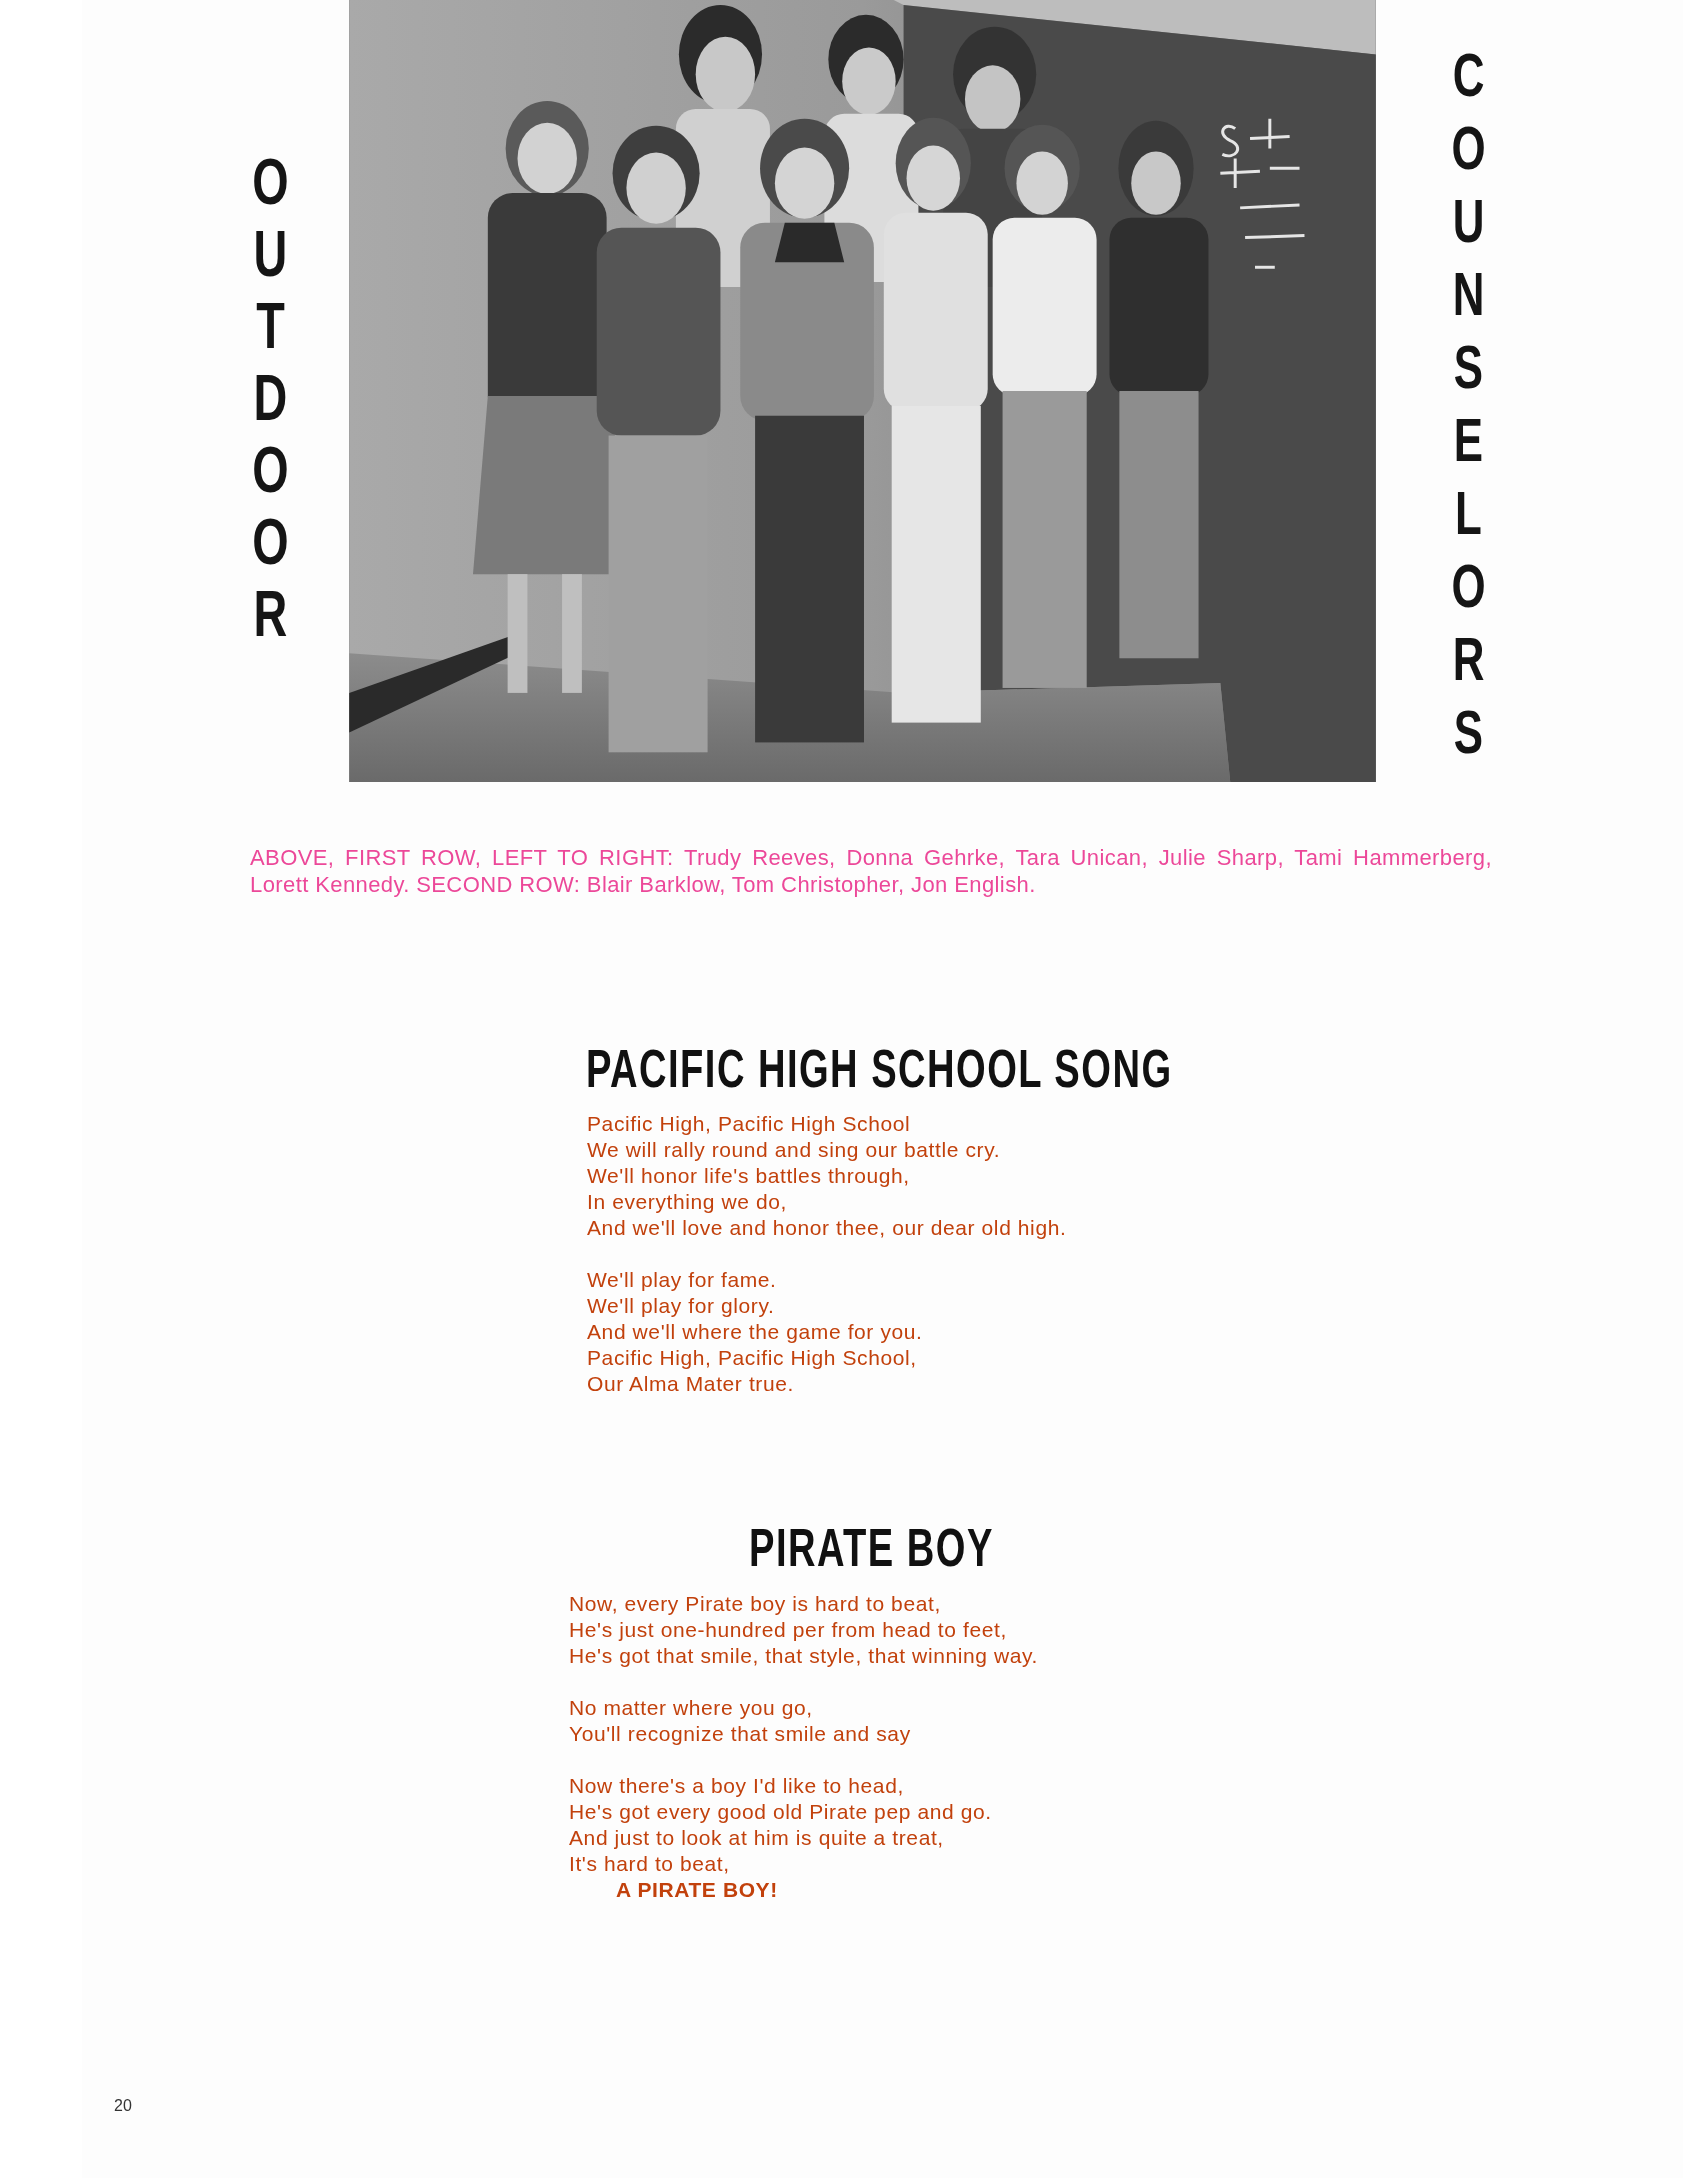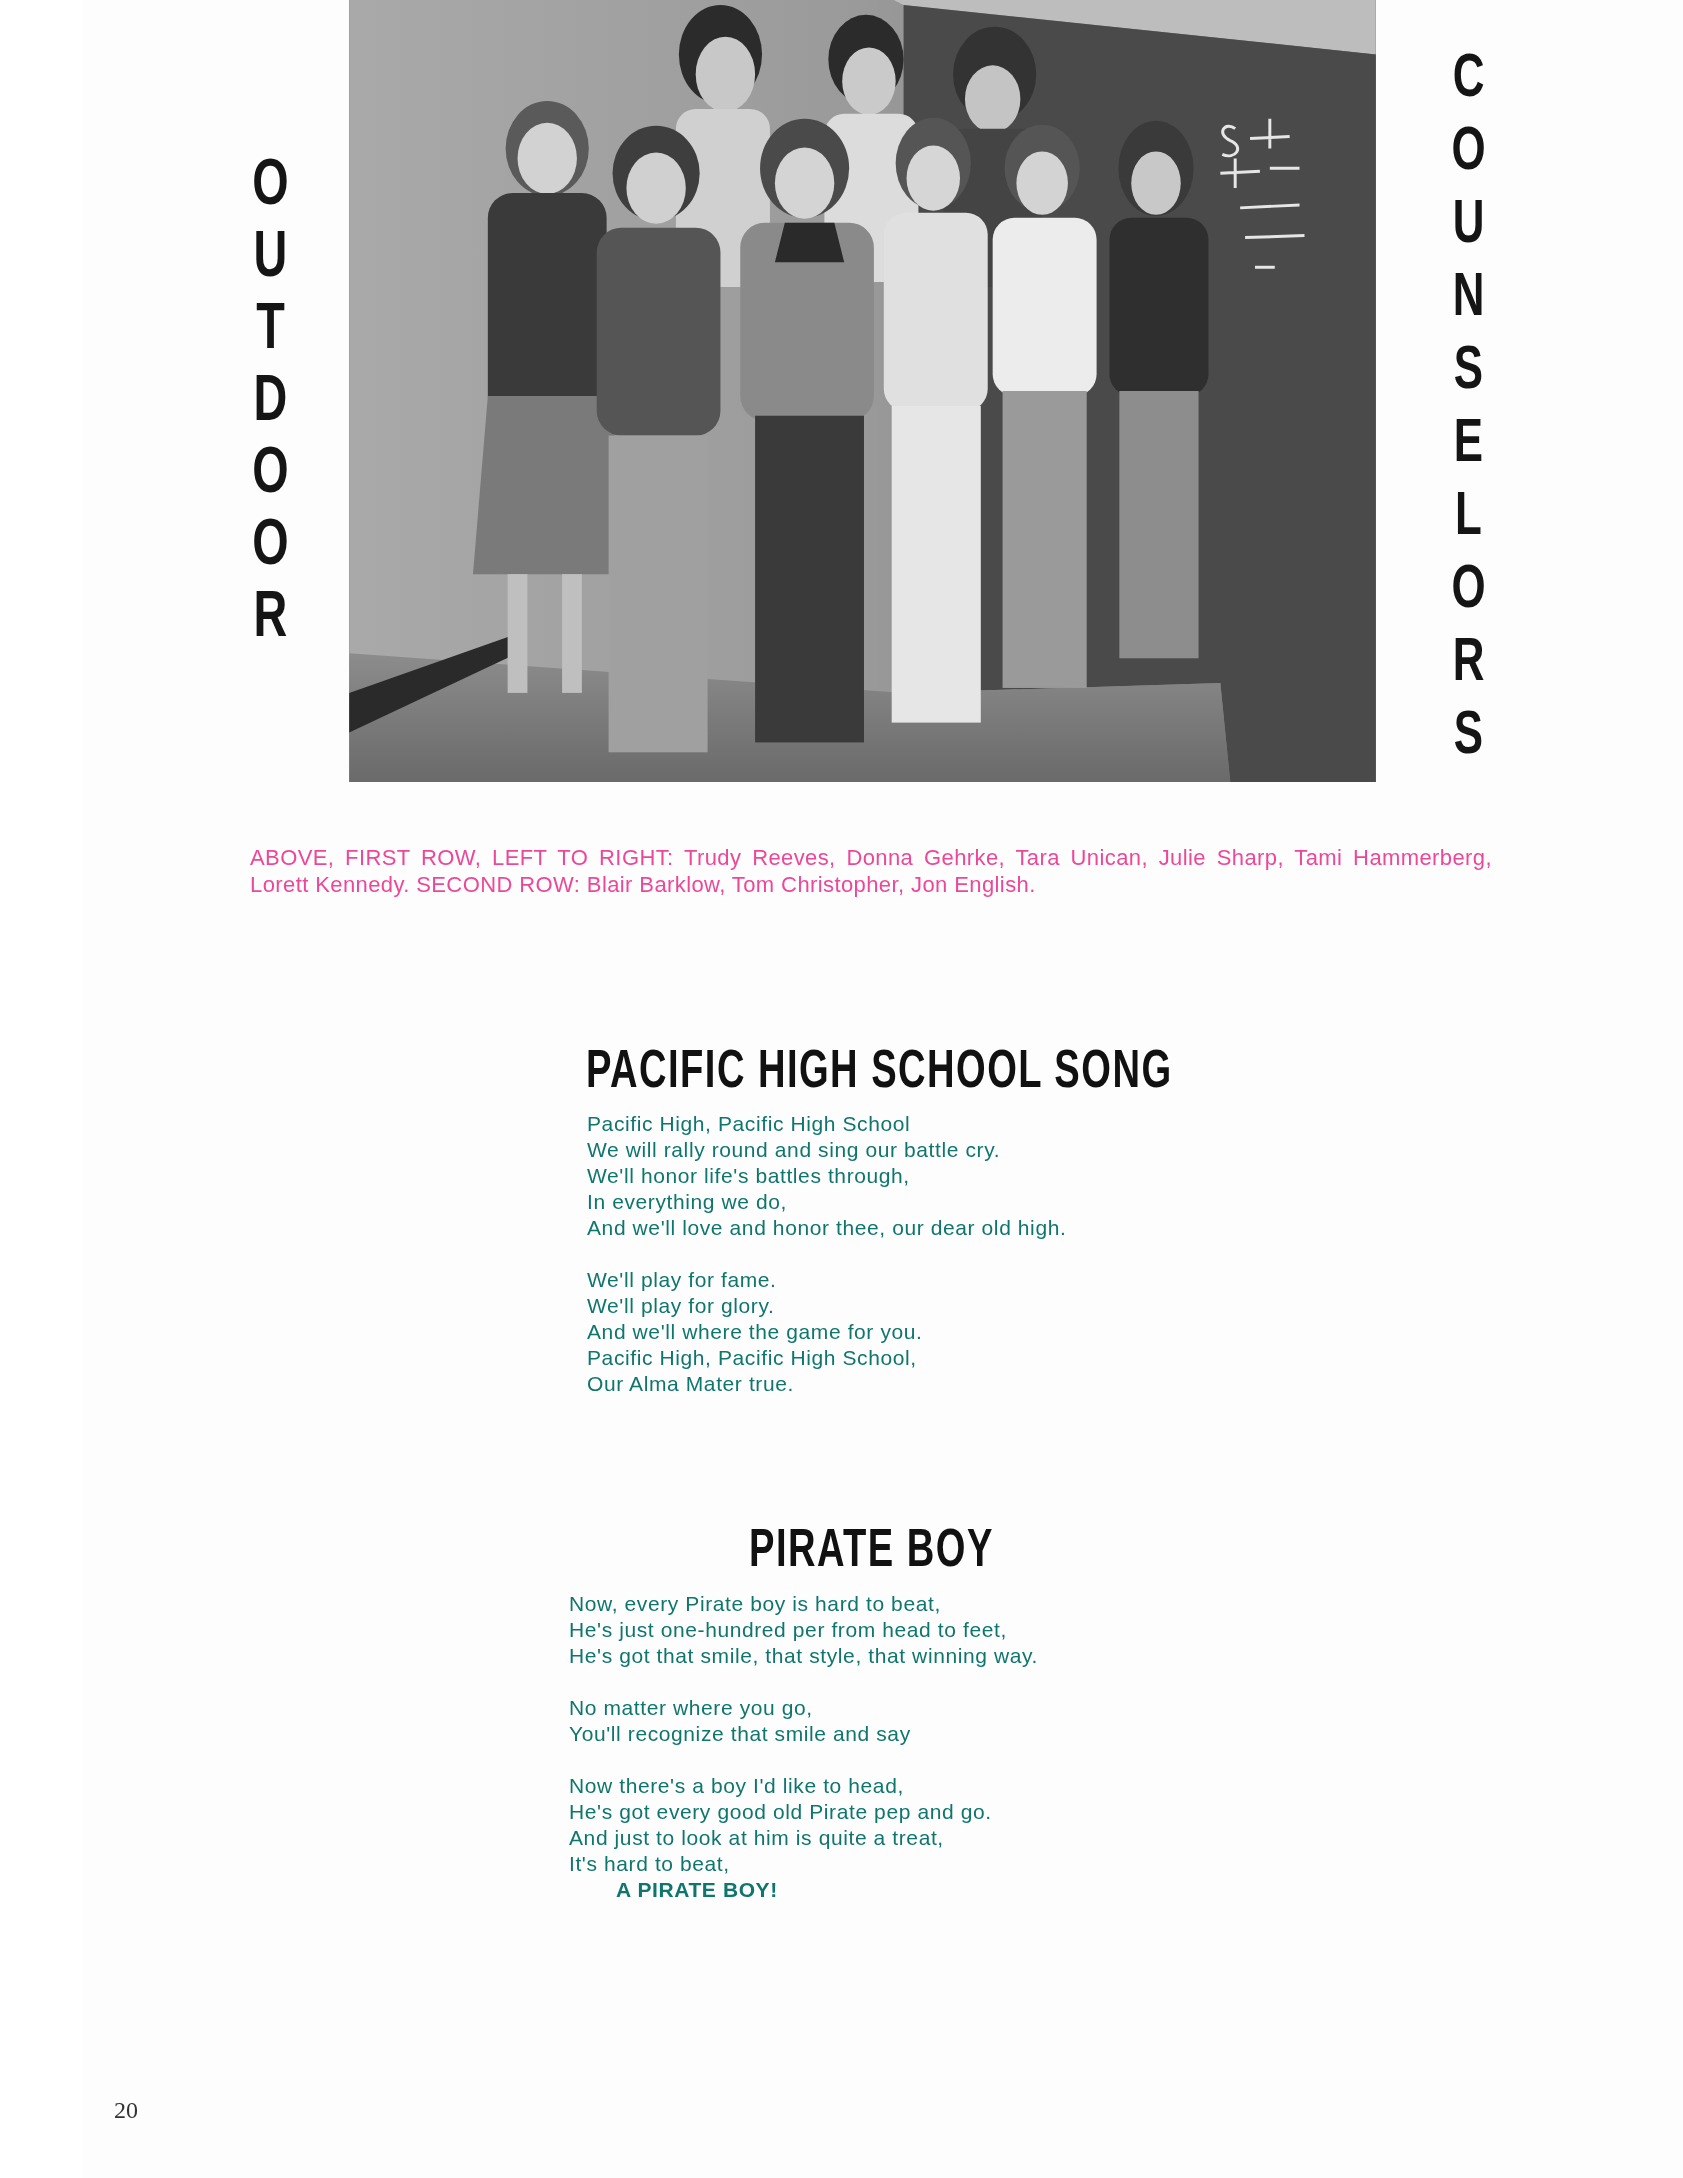--- a/index.html
+++ b/index.html
@@ -16,28 +16,28 @@
   .outdoor { left:236px; top:149px; width:69px; font-size:65px; }
   .outdoor span { height:72px; }
   .counselors { left:1434px; top:45px; width:69px; font-size:61px; }
   .counselors span { height:73px; }
   .caption { position:absolute; left:250px; top:844px; width:1242px; font-size:22px; line-height:27px;
              letter-spacing:0.4px; text-align:justify; text-align-last:left; color:#ec4899; }
   .title { position:absolute; font-weight:bold; font-size:53px; color:#111; white-space:nowrap;
            transform:scaleX(0.72); transform-origin:left top; letter-spacing:2px; }
   .song-title { left:586px; top:1038px; }
   .pirate-title { left:749px; top:1517px; }
-  .lyrics { position:absolute; font-size:21px; line-height:26px; color:#0f766e; letter-spacing:0.6px; }
+  .lyrics { position:absolute; font-size:21px; line-height:26px; color:#c2410c; letter-spacing:0.6px; }
   .lyrics .line { white-space:nowrap; height:26px; }
   .lyrics .gap { height:26px; }
   .song-lyrics { left:587px; top:1111px; }
   .pirate-lyrics { left:569px; top:1591px; }
   .indent { padding-left:47px;font-weight:bold; }
-  .page-num { position:absolute; left:114px; top:2097px; font-family:Liberation Serif, serif;
-              font-size:24px; color:#333; }
+  .page-num { position:absolute; left:114px; top:2097px; font-family:Liberation Sans, sans-serif;
+              font-size:16px; color:#333; }
 </style>
 </head>
 <body>
 
 <div class="page"></div>
 
 <div class="photo">
   <svg width="1027" height="782" viewBox="0 0 1037 790">
     <defs>
       <linearGradient id="wall" x1="0" y1="0" x2="1" y2="0">

